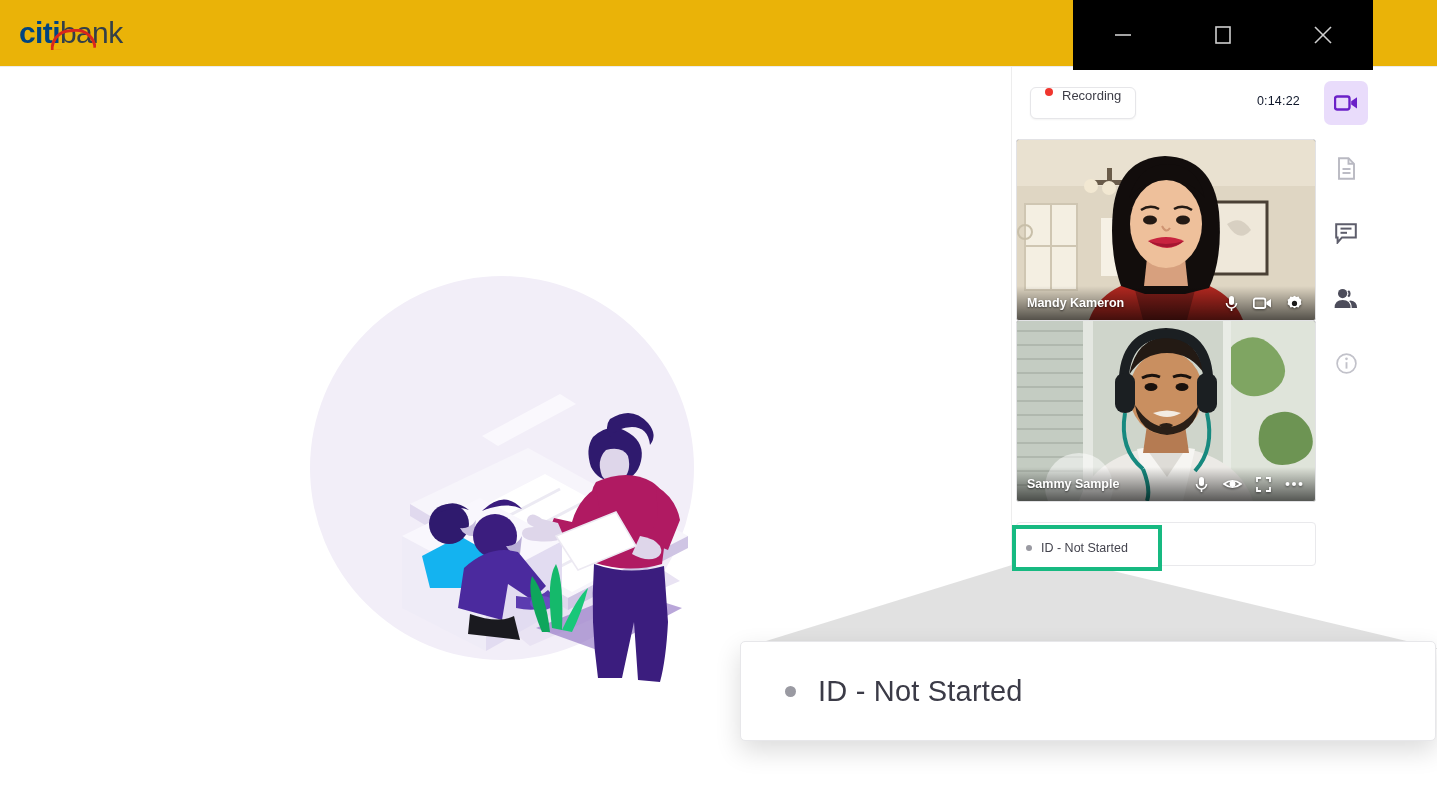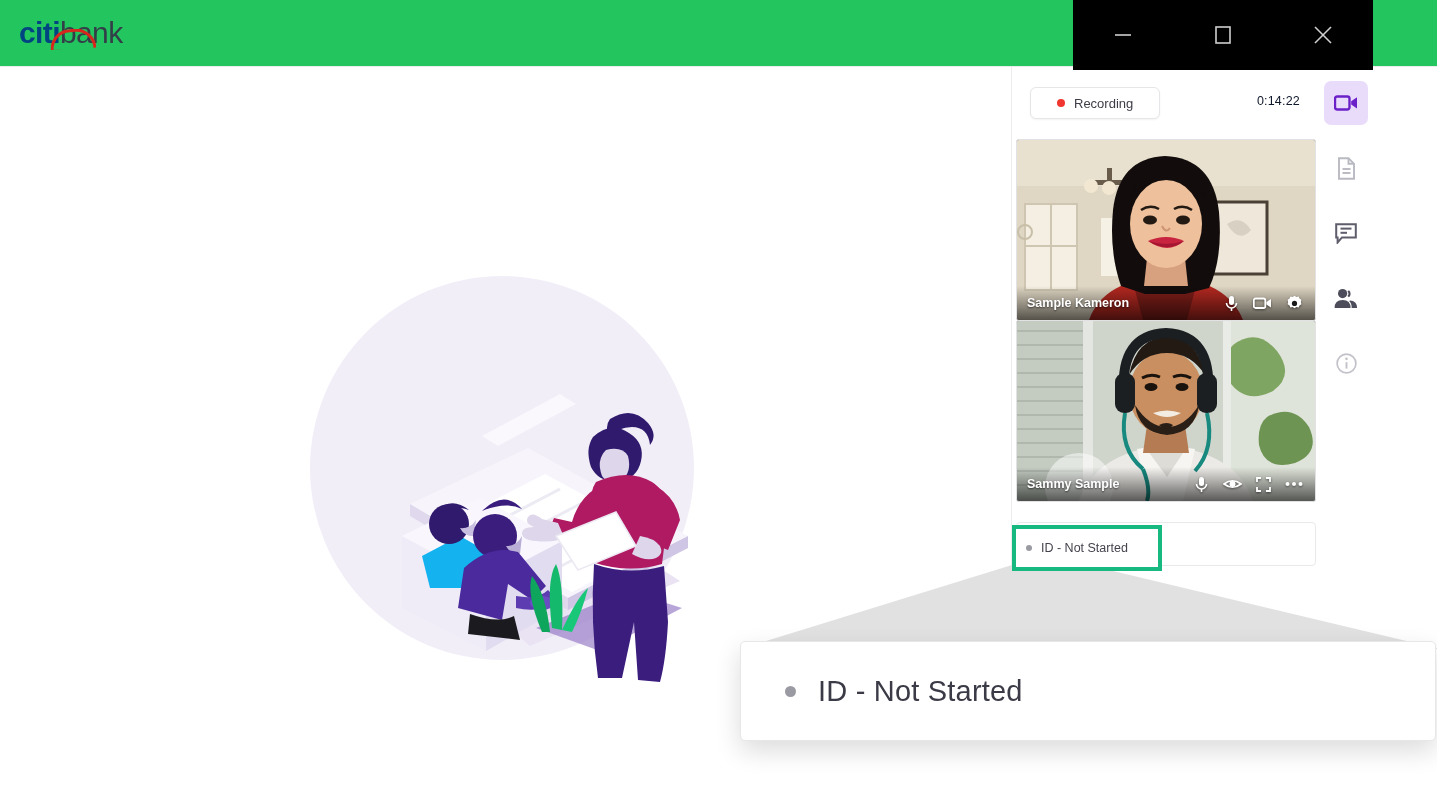--- a/index.html
+++ b/index.html
@@ -4,21 +4,21 @@
 <style>
   html,body{margin:0;padding:0;}
   body{
     width:1437px;height:809px;overflow:hidden;background:#ffffff;
     font-family:"Liberation Sans","DejaVu Sans",sans-serif;
     position:relative;
   }
   
   .brand-header{
     position:absolute;left:0;top:0;width:1437px;height:66px;
-    background:#22c55e;border-bottom:1px solid #ececec;z-index:5;
+    background:#eab308;border-bottom:1px solid #ececec;z-index:5;
   }
   .logo{
     position:absolute;left:19px;top:16px;
     font-size:30px;letter-spacing:-0.6px;line-height:34px;white-space:nowrap;
   }
   .logo .citi{color:#004481;font-weight:700;}
   .logo .bank{color:#333f48;font-weight:400;}
   .logo-arc{
     position:absolute;left:31px;top:13px;width:40px;height:17px;
     border:3px solid #d9261c;border-bottom:none;
@@ -51,21 +51,21 @@
   }
   .panel-left-edge{
     position:absolute;left:1011px;top:67px;width:1px;height:502px;
     background:#ededed;z-index:10;
   }
   .rec-row{
     position:absolute;left:0;top:0;width:308px;height:70px;
   }
   .rec-badge{
     position:absolute;left:18px;top:20px;height:30px;
-    display:flex;align-items:center;gap:9px;padding:0 26px;
+    display:flex;gap:9px;padding:0 14px;
     border:1px solid #e6e6e9;border-radius:6px;background:#fff;
     box-shadow:0 1px 2px rgba(0,0,0,.05);
   }
   .rec-dot{width:8px;height:8px;border-radius:50%;background:#f0362e;}
   .rec-label{font-size:13px;color:#3d3d47;}
   .timer{
     position:absolute;right:20px;top:27px;font-size:12.5px;color:#0f172a;
     letter-spacing:.2px;
   }
   
@@ -264,21 +264,21 @@
         <ellipse cx="133" cy="80" rx="7" ry="4.5" fill="#241a14"></ellipse>
         <ellipse cx="166" cy="80" rx="7" ry="4.5" fill="#241a14"></ellipse>
         <path d="M124 70 q9 -6 18 -1" stroke="#241a14" stroke-width="2.5" fill="none"></path>
         <path d="M157 69 q9 -5 18 1" stroke="#241a14" stroke-width="2.5" fill="none"></path>
         <path d="M145 86 q4 8 8 2" stroke="#cf9472" stroke-width="2" fill="none"></path>
         <path d="M131 101 q18 -8 36 0 q-16 14 -36 0 z" fill="#c8233f"></path>
         <path d="M131 101 q18 6 36 0 q-16 12 -36 0 z" fill="#a41631"></path>
       </svg>
     </div>
     <div class="tile-bar">
-      <span class="tile-name">Sample Kameron</span>
+      <span class="tile-name">Mandy Kameron</span>
       <span class="tile-icons">
         <span>
           <svg width="15" height="17" viewBox="0 0 15 17">
             <rect x="5" y="1" width="5" height="9" rx="2.5" fill="#fff"></rect>
             <path d="M2.5 8 a5 5 0 0 0 10 0" stroke="#fff" stroke-width="1.6" fill="none"></path>
             <line x1="7.5" y1="13" x2="7.5" y2="16" stroke="#fff" stroke-width="1.6"></line>
           </svg>
         </span>
         <span>
           <svg width="19" height="14" viewBox="0 0 19 14">

